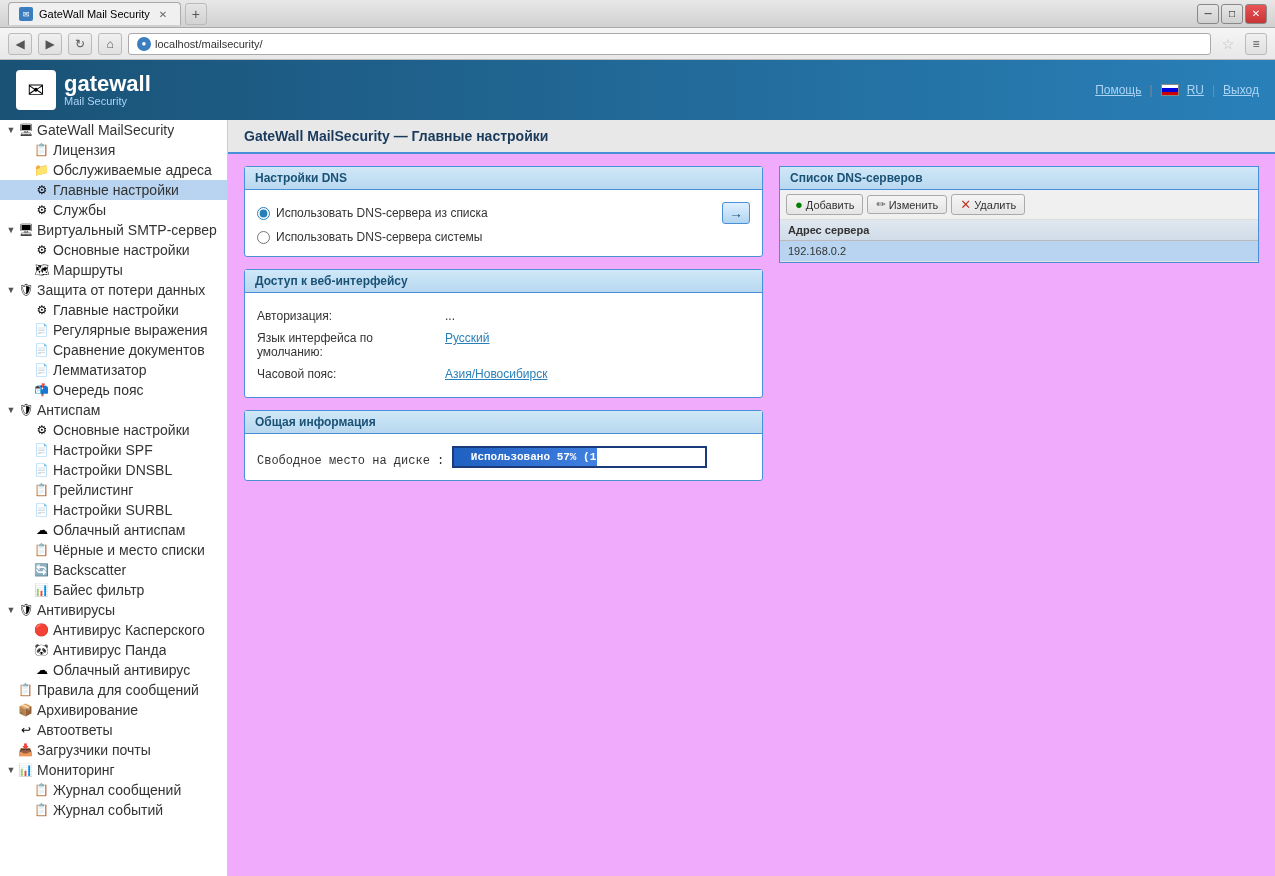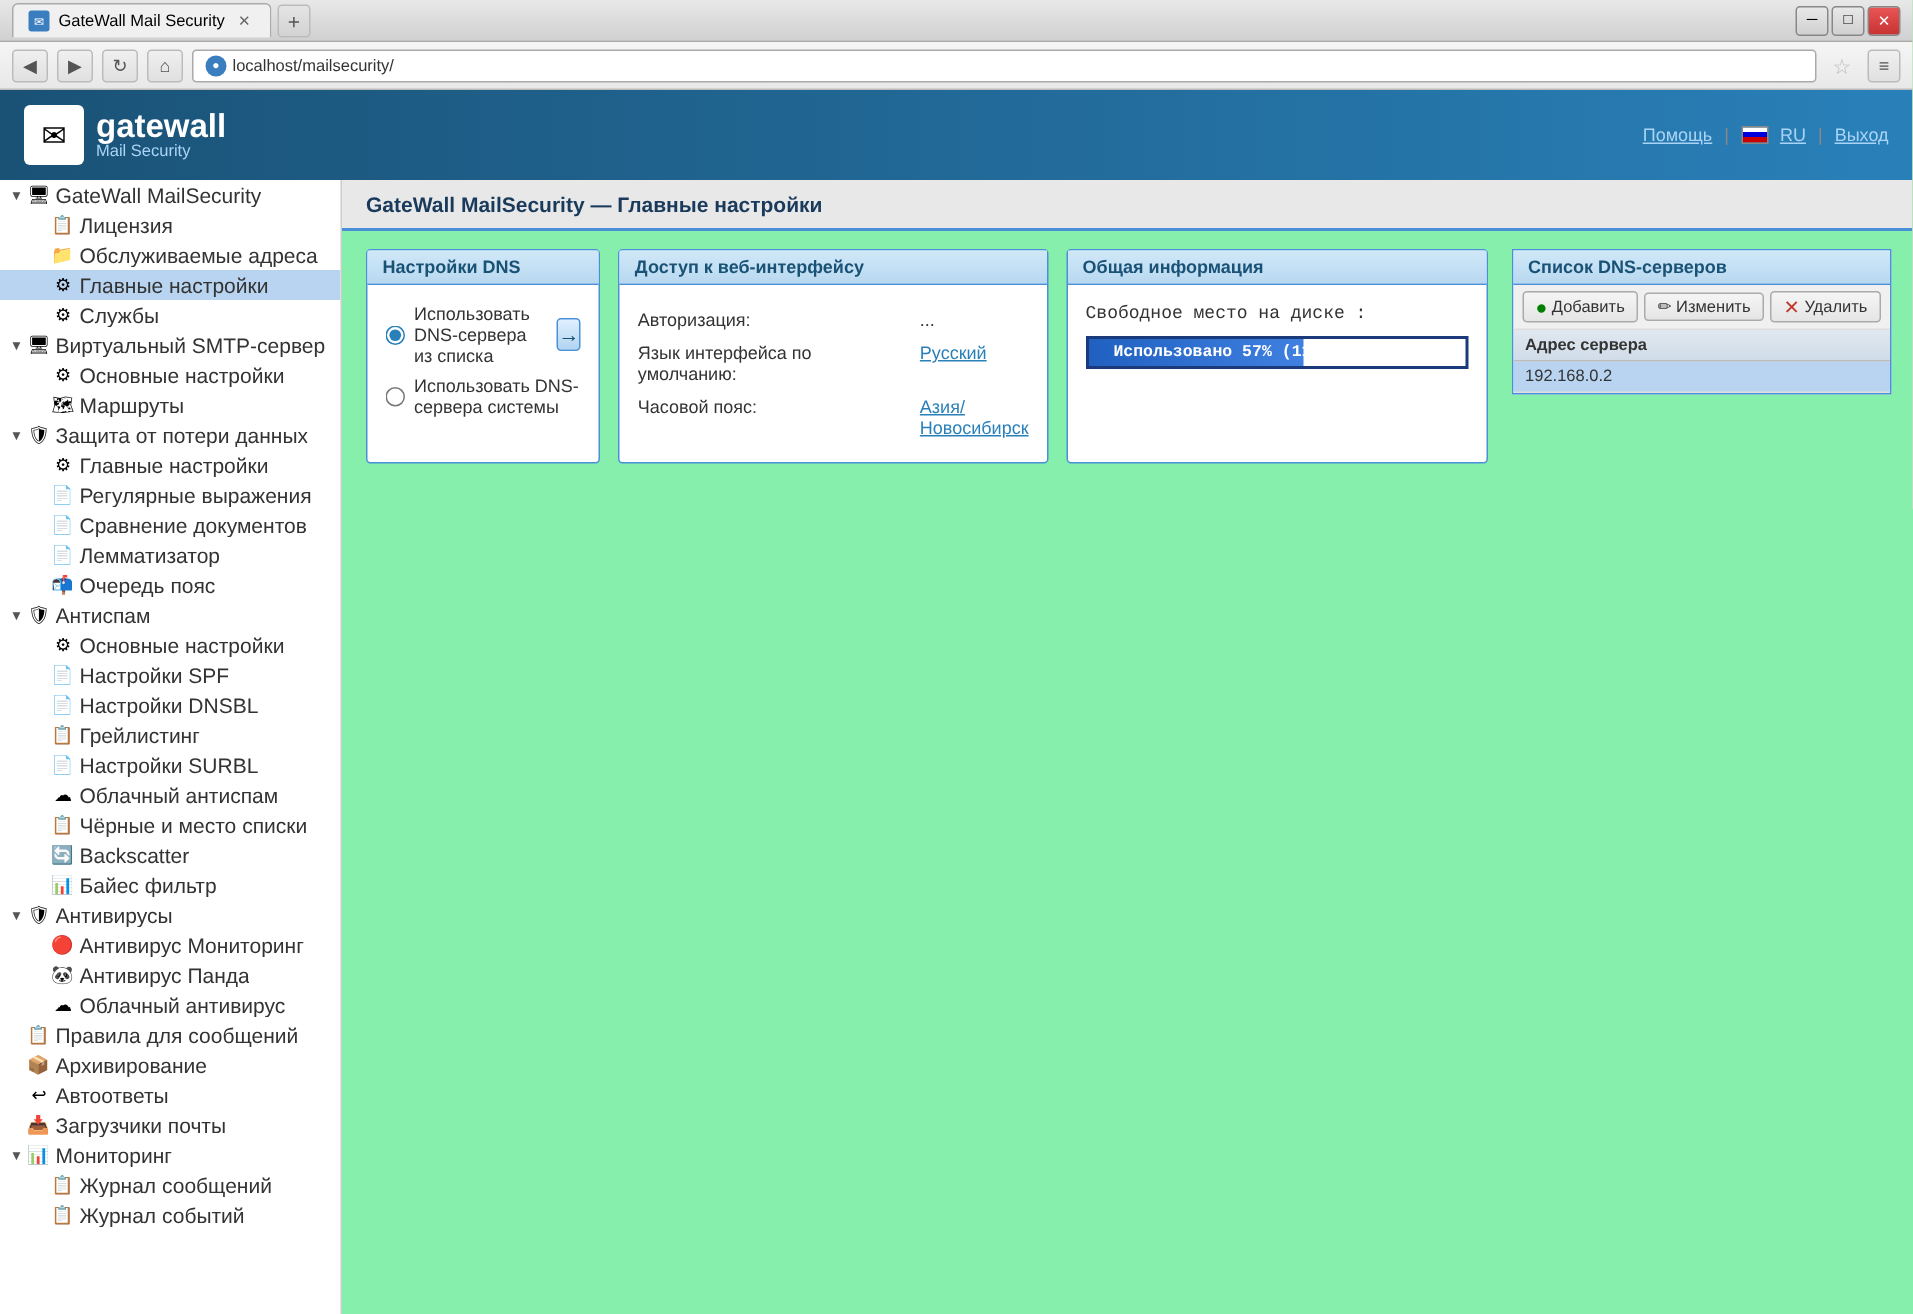--- a/index.html
+++ b/index.html
@@ -48,26 +48,26 @@
 
     .tree-item { display: flex; align-items: center; padding: 2px 4px; cursor: pointer; white-space: nowrap; }
     .tree-item.selected { background: #b8d4f0; }
     .tree-item.level-0 { padding-left: 4px; }
     .tree-item.level-1 { padding-left: 20px; }
     .tree-toggle { width: 14px; height: 14px; display: flex; align-items: center; justify-content: center; font-size: 9px; color: #555; }
     .tree-icon { width: 16px; height: 16px; margin-right: 3px; display: flex; align-items: center; justify-content: center; font-size: 12px; flex-shrink: 0; }
     .tree-label { font-size: 14px; color: #333; overflow: hidden; text-overflow: ellipsis; }
 
     
-    .content-area { flex: 1; background: #86efac; overflow-y: auto; padding: 0; }
+    .content-area { flex: 1; background: #f0abfc; overflow-y: auto; padding: 0; }
 
     .page-title { background: #e8e8e8; border-bottom: 2px solid #4a90d9; padding: 8px 16px; font-size: 14px; font-weight: bold; color: #1a3a5c; }
 
     .content-body { padding: 12px 16px; display: flex; gap: 16px; }
-    .left-panels { flex: 1; display: flex; gap: 12px; }
+    .left-panels { flex: 1; display: flex; flex-direction: column; gap: 12px; }
 
     .panel { border: 1px solid #4a90d9; border-radius: 3px; background: white; }
     .panel-header { background: linear-gradient(to bottom, #d0e8f8, #b8d8f0); padding: 4px 10px; font-size: 12px; font-weight: bold; color: #1a5276; border-bottom: 1px solid #4a90d9; }
     .panel-body { padding: 12px; }
 
     
     .radio-group { display: flex; flex-direction: column; gap: 6px; }
     .radio-row { display: flex; align-items: center; gap: 6px; }
     .radio-input { width: 13px; height: 13px; accent-color: #2980b9; }
     .radio-label { font-size: 12px; color: #333; }
@@ -275,21 +275,21 @@
               <span class="tree-label">Байес фильтр</span>
             </div>
             <div class="tree-item level-0">
               <span class="tree-toggle">▼</span>
               <span class="tree-icon">🛡</span>
               <span class="tree-label">Антивирусы</span>
             </div>
             <div class="tree-item level-1">
               <span class="tree-toggle"></span>
               <span class="tree-icon">🔴</span>
-              <span class="tree-label">Антивирус Мониторинг</span>
+              <span class="tree-label">Антивирус Касперского</span>
             </div>
             <div class="tree-item level-1">
               <span class="tree-toggle"></span>
               <span class="tree-icon">🐼</span>
               <span class="tree-label">Антивирус Панда</span>
             </div>
             <div class="tree-item level-1">
               <span class="tree-toggle"></span>
               <span class="tree-icon">☁</span>
               <span class="tree-label">Облачный антивирус</span>

